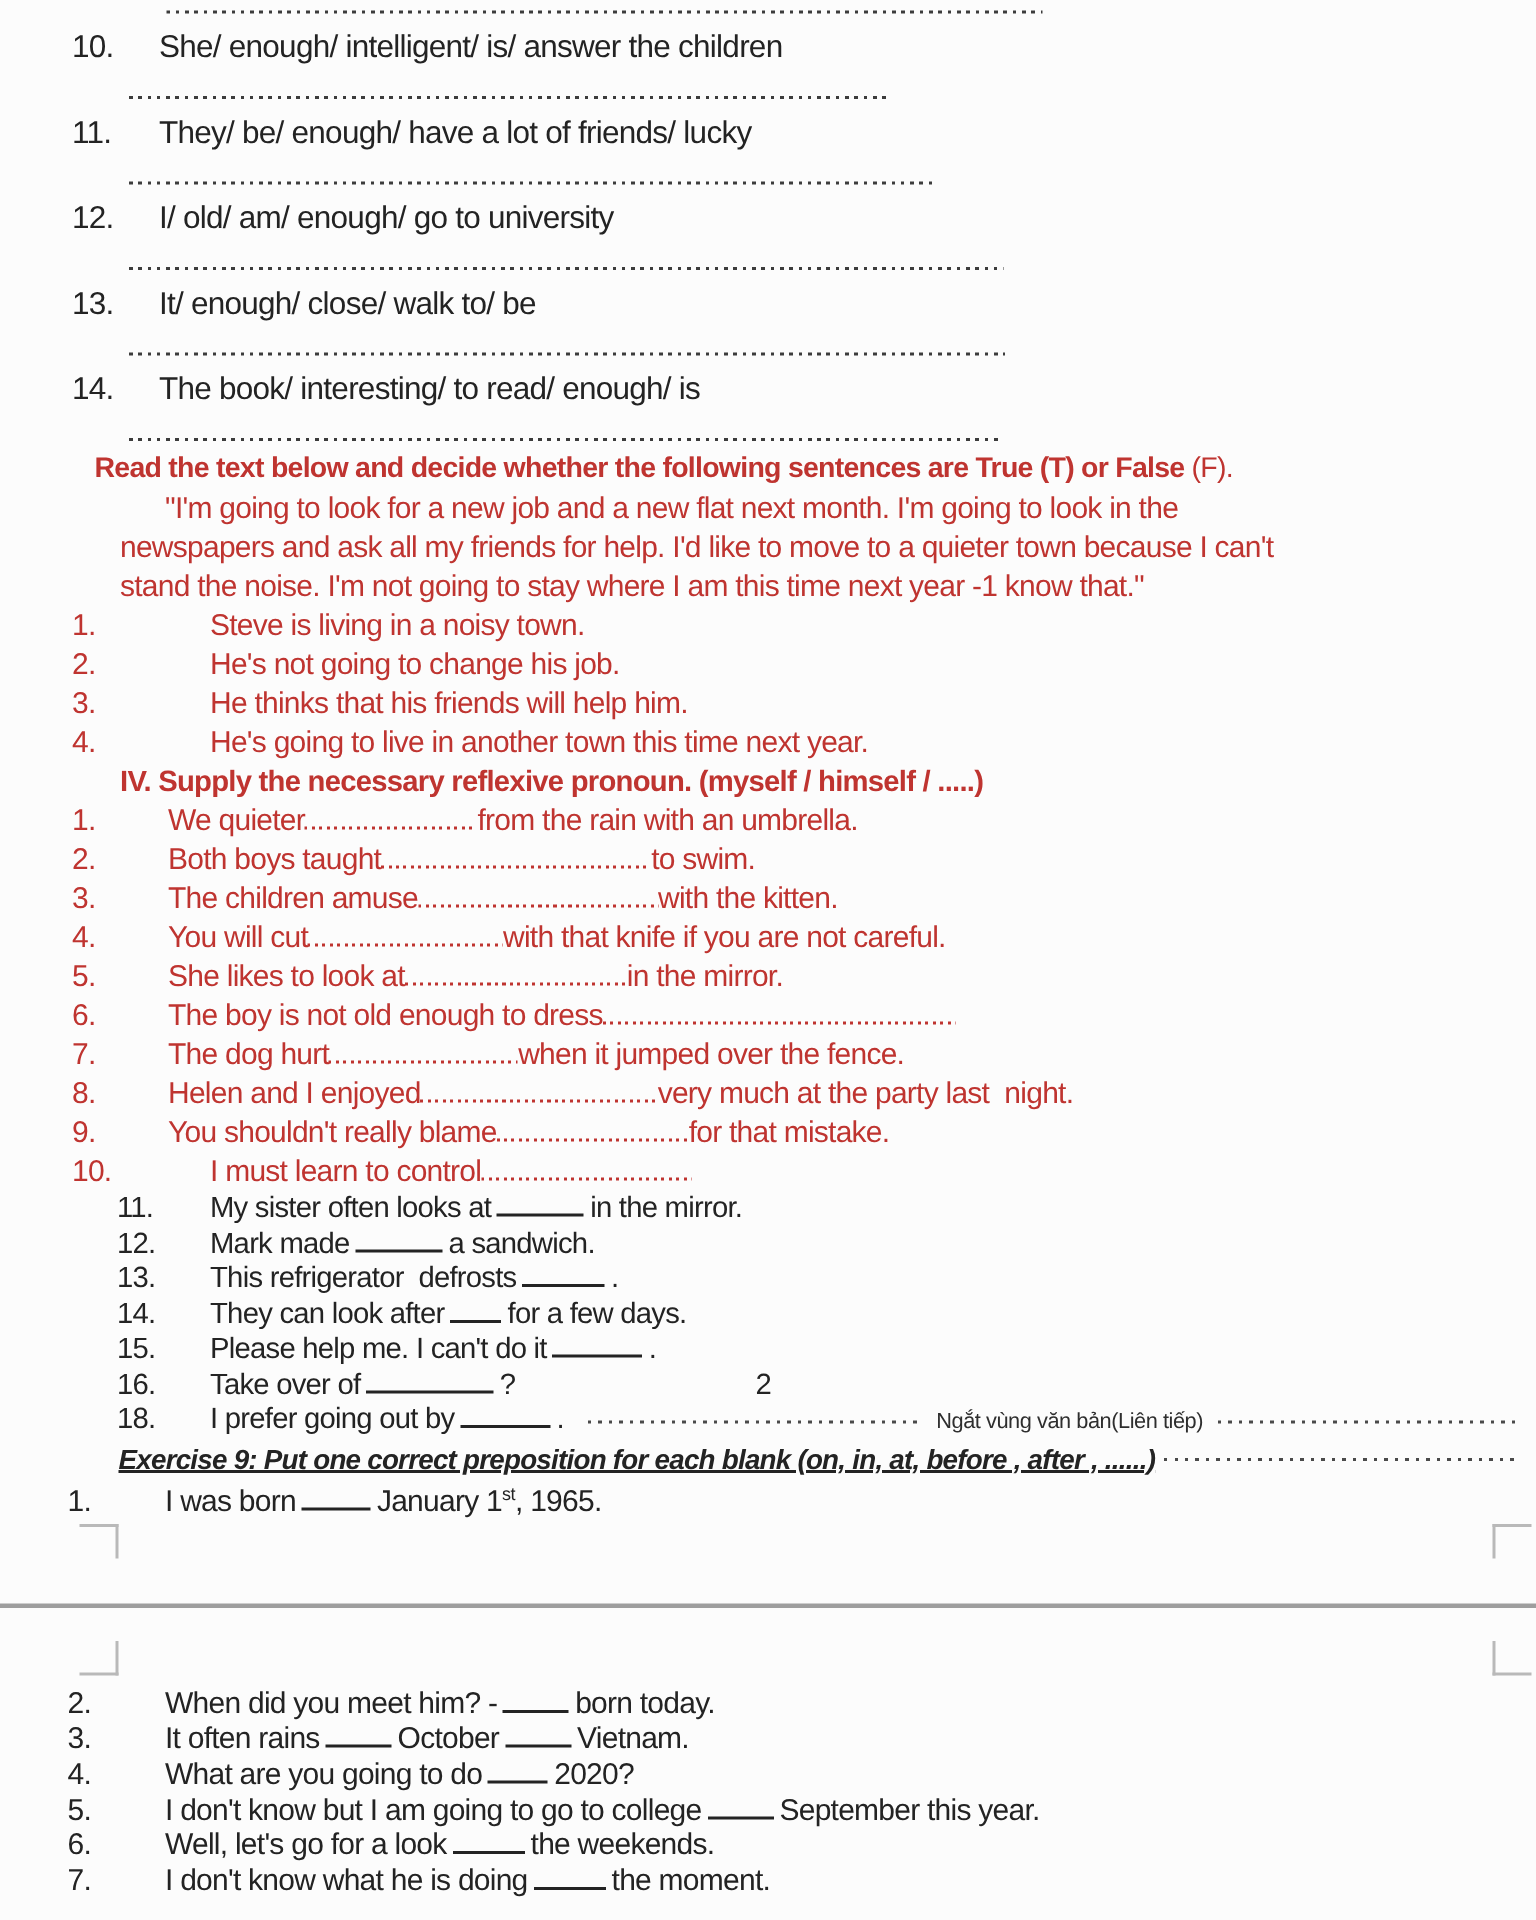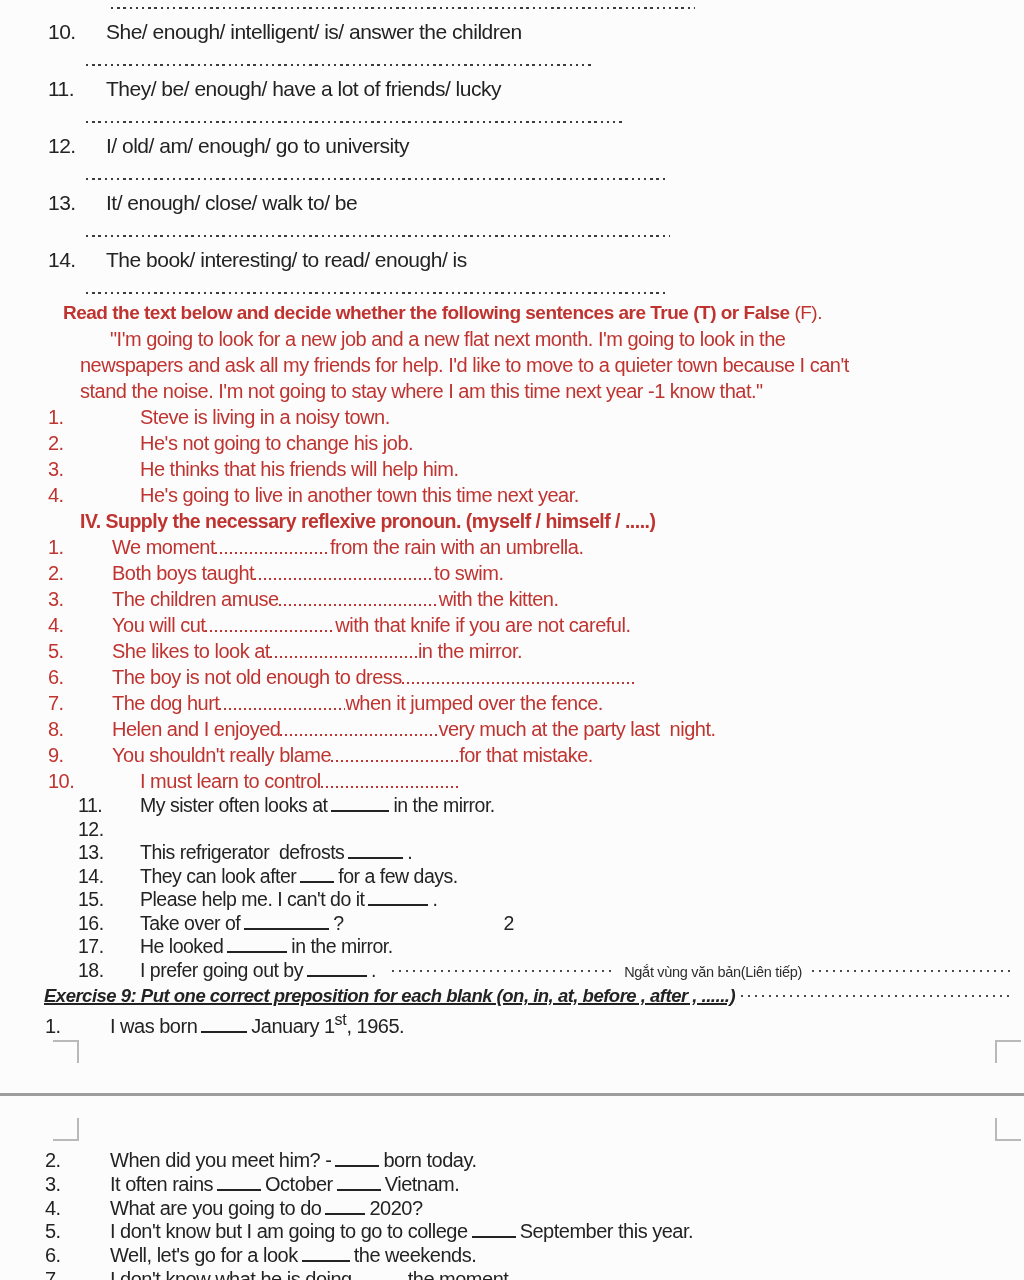--- a/index.html
+++ b/index.html
@@ -7,21 +7,21 @@
     width:1024px;height:1280px;overflow:hidden;position:relative;
     background:var(--bg,#fcfcfc);color:var(--ink,#232323);
     font-family:"Liberation Sans","DejaVu Sans",sans-serif;
     letter-spacing:-0.5px;
   }
   .row{display:flex;align-items:baseline;}
   .num{flex:0 0 auto;}
   .txt{flex:1 1 auto;white-space:nowrap;}
   .blank{display:inline-block;}
   .spacer{display:inline-block;height:1px;}
-  sup{font-size:16px;letter-spacing:-0.3px;}
+  sup{font-size:12px;letter-spacing:-0.3px;}
 
   
   .dotrule{height:3px;background:repeating-linear-gradient(to right,var(--rule,#3c3c3c) 0 2.4px,transparent 2.4px 6.2px) left bottom/100% 2.4px no-repeat;}
   .lead-line{margin:4px 0 0 111px;width:584px;}
   .ans-line{margin:18px 0 0 86px;}
 
   
   .grp-top{font-size:21px;padding-top:2px;}
   .grp-top .row{padding-left:48px;line-height:27px;margin-top:9px;}
   .grp-top .num{width:58px;}
@@ -45,21 +45,21 @@
   .grp-blk .blank,.grp-ex .blank{border-bottom:2px solid var(--ink,#232323);height:12px;margin:0 4px;}
 
   
   .row18 .txt{flex:0 0 auto;}
   .dots{height:2px;background:repeating-linear-gradient(to right,#4a4a4a 0 2.2px,transparent 2.2px 7px) left center/100% 2px no-repeat;align-self:center;}
   .row18 .d1{flex:1 1 auto;margin:0 10px 0 16px;}
   .row18 .d2{flex:0 0 198px;margin:0 14px 0 10px;}
   .sb-label{font-size:14.5px;color:#2e2e2e;letter-spacing:-0.3px;white-space:nowrap;}
 
   
-  .ex-heading-row{display:flex;align-items:baseline;padding-left:44px;line-height:24px;}
+  .ex-heading-row{display:flex;align-items:baseline;padding-left:79px;line-height:24px;}
   .ex-heading{font-weight:bold;font-style:italic;font-size:18.5px;text-decoration:underline;text-decoration-thickness:2px;white-space:nowrap;}
   .ex-heading-row .dots{flex:1 1 auto;margin:0 12px 0 6px;}
 
   
   .grp-ex{font-size:20px;}
   .grp-ex .row{padding-left:45px;line-height:23.5px;}
   .grp-ex .num{width:65px;}
   .grp-p2 .row{line-height:23.7px;}
 
   
@@ -149,21 +149,21 @@
       <div class="row">
         <span class="num">4.</span>
         <span class="txt"><span>He's going to live in another town this time next year.</span></span>
       </div>
     </div>
   <div class="iv-heading">IV. Supply the necessary reflexive pronoun. (myself / himself / .....)</div>
   <div class="grp-redref">
 
   <div class="row">
         <span class="num">1.</span>
-        <span class="txt"><span>We moment</span><span class="blank" style="width: 115px;"></span><span>from the rain with an umbrella.</span></span>
+        <span class="txt"><span>We quieter</span><span class="blank" style="width: 115px;"></span><span>from the rain with an umbrella.</span></span>
       </div>
       <div class="row">
         <span class="num">2.</span>
         <span class="txt"><span>Both boys taught</span><span class="blank" style="width: 180px;"></span><span>to swim.</span></span>
       </div>
       <div class="row">
         <span class="num">3.</span>
         <span class="txt"><span>The children amuse</span><span class="blank" style="width: 160px;"></span><span>with the kitten.</span></span>
       </div>
       <div class="row">
@@ -199,40 +199,37 @@
 
 <div class="grp-blk">
   <div>
 
   <div class="row">
         <span class="num">11.</span>
         <span class="txt"><span>My sister often looks at</span><span class="blank" style="width: 58px;"></span><span>in the mirror.</span></span>
       </div>
       <div class="row">
         <span class="num">12.</span>
+        <span class="txt"><span>Mark made</span><span class="blank" style="width: 58px;"></span><span>a sandwich.</span></span>
       </div>
       <div class="row">
         <span class="num">13.</span>
         <span class="txt"><span>This refrigerator&nbsp; defrosts</span><span class="blank" style="width: 55px;"></span><span>.</span></span>
       </div>
       <div class="row">
         <span class="num">14.</span>
         <span class="txt"><span>They can look after</span><span class="blank" style="width: 34px;"></span><span>for a few days.</span></span>
       </div>
       <div class="row">
         <span class="num">15.</span>
         <span class="txt"><span>Please help me. I can't do it</span><span class="blank" style="width: 60px;"></span><span>.</span></span>
       </div>
       <div class="row">
         <span class="num">16.</span>
         <span class="txt"><span>Take over of</span><span class="blank" style="width: 85px;"></span><span>?</span><span class="spacer" style="width: 160px;"></span><span>2</span></span>
-      </div>
-      <div class="row">
-        <span class="num">17.</span>
-        <span class="txt"><span>He looked</span><span class="blank" style="width: 60px;"></span><span>in the mirror.</span></span>
       </div>
     </div>
   <div>
 
   <div class="row row18">
         <span class="num">18.</span>
         <span class="txt"><span>I prefer going out by</span><span class="blank" style="width: 60px;"></span><span>.</span></span>
         <span class="dots d1"></span>
         <span class="sb-label">Ngắt vùng văn bản(Liên tiếp)</span>
         <span class="dots d2"></span>

